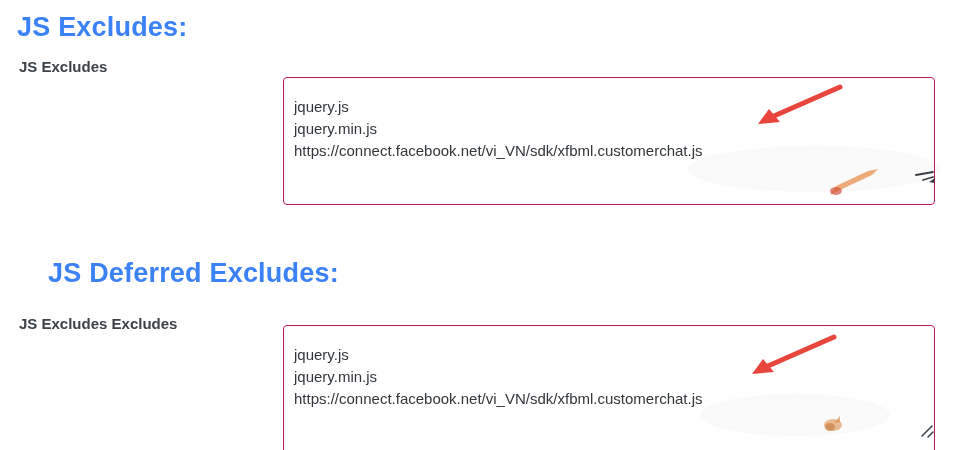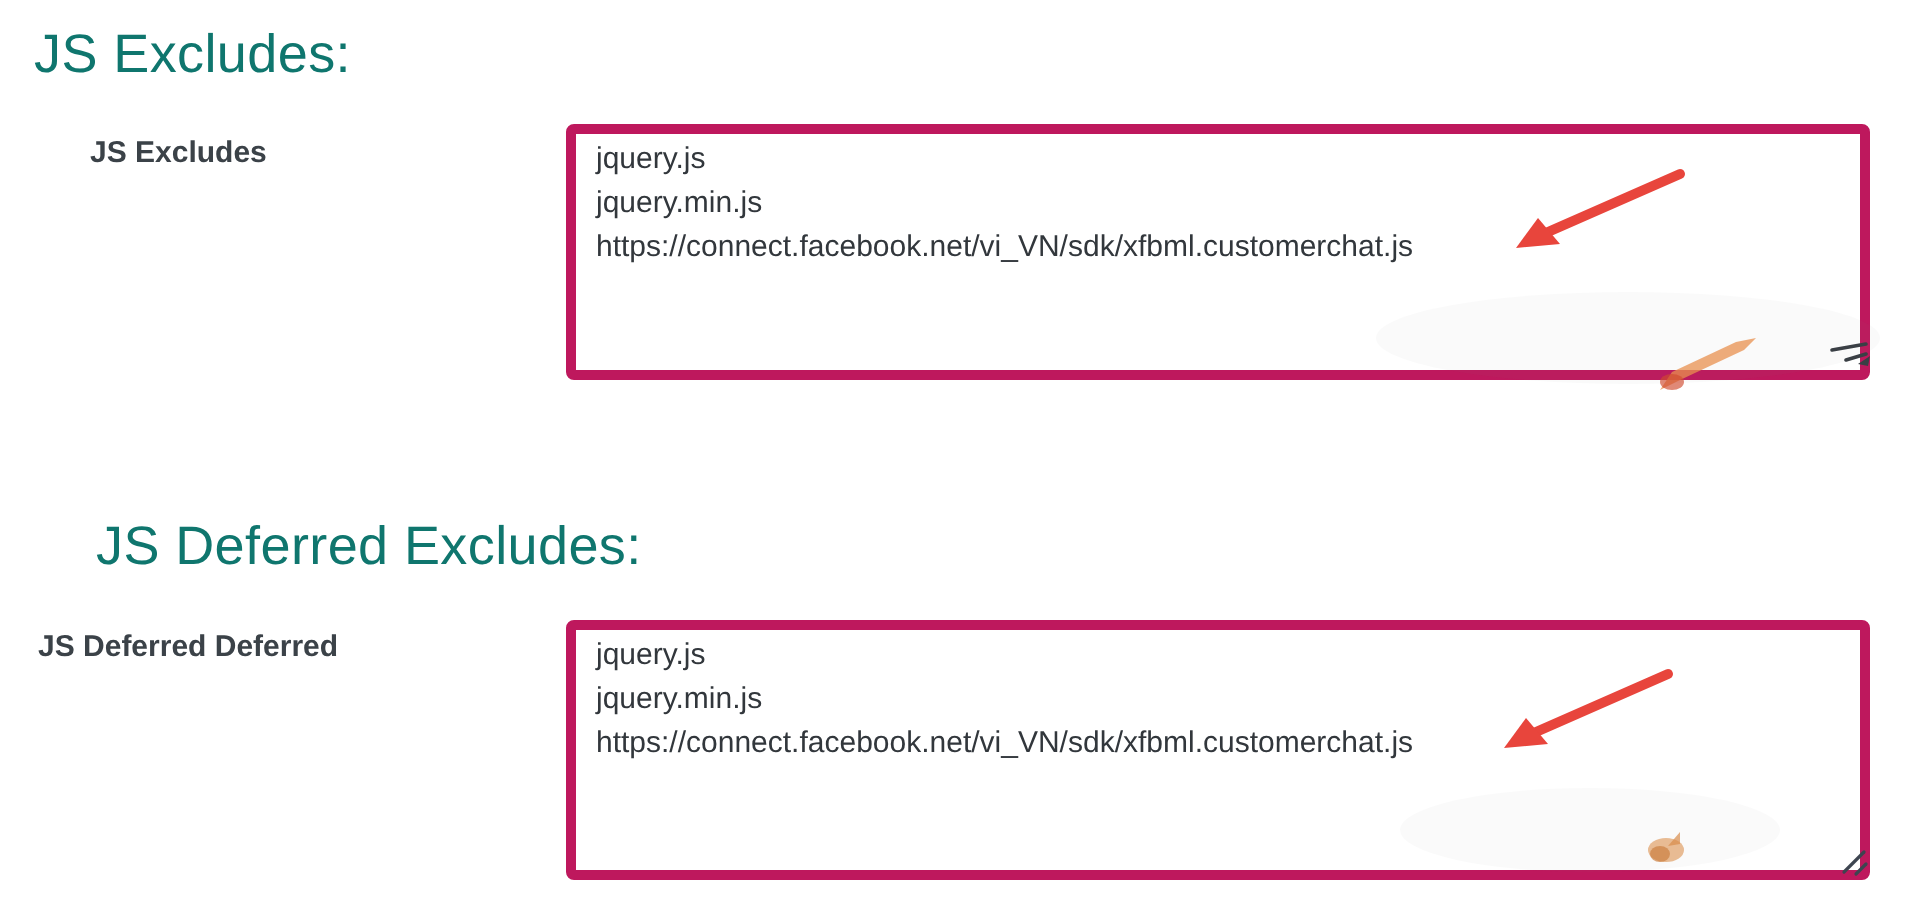--- a/index.html
+++ b/index.html
@@ -12,56 +12,57 @@
     height: 450px;
     background: #ffffff;
     font-family: "Liberation Sans", sans-serif;
     overflow: hidden;
   }
   .section-heading {
     position: absolute;
     left: 17px;
     margin: 0;
     font-size: 27px;
-    font-weight: 400;
-    color: #0f766e;
+    font-weight: 700;
+    color: #3b82f6;
     line-height: 32px;
     letter-spacing: 0.2px;
   }
   #heading-js-excludes { top: 11px; }
   #heading-js-deferred-excludes { top: 257px; margin-left: 31px; }
 
   .field-label {
     position: absolute;
     left: 19px;
     font-size: 15px;
     font-weight: 700;
     color: #3b4248;
     line-height: 18px;
   }
-  #label-js-excludes { top: 68px; margin-left: 26px; }
+  #label-js-excludes { top: 58px; }
   #label-js-deferred-excludes { top: 315px; }
 
   .field-textarea {
     position: absolute;
     left: 283px;
     width: 652px;
     box-sizing: border-box;
-    border: 5px solid #be185d;
+    border: 1px solid #be185d;
     border-radius: 4px;
     background: #ffffff;
-    padding: 2px 10px;
+    padding: 18px 10px;
     font-family: "Liberation Sans", sans-serif;
     font-size: 15px;
     line-height: 22px;
     color: #32373c;
     resize: none;
     outline: none;
     overflow: hidden;
     white-space: pre;
+    margin-top: 15px;
   }
   #textarea-js-excludes { top: 62px; height: 128px; }
   #textarea-js-deferred-excludes { top: 310px; height: 130px; }
 
   .annotation-arrow {
     position: absolute;
     width: 92px;
     height: 46px;
     pointer-events: none;
   }
@@ -115,21 +116,21 @@
 </svg>
 
 <svg class="resize-grip" id="grip-1" viewBox="0 0 22 15">
   <line x1="2" y1="6" x2="19" y2="3" stroke="#3a3f45" stroke-width="1.8" stroke-linecap="round"></line>
   <line x1="9" y1="11" x2="19" y2="8" stroke="#3a3f45" stroke-width="1.8" stroke-linecap="round"></line>
   <polygon points="15,13 21,9 20,14" fill="#3a3f45"></polygon>
 </svg>
 
 <h2 class="section-heading" id="heading-js-deferred-excludes">JS Deferred Excludes:</h2>
 
-<label class="field-label" id="label-js-deferred-excludes">JS Deferred Deferred</label>
+<label class="field-label" id="label-js-deferred-excludes">JS Excludes Excludes</label>
 
 <textarea class="field-textarea" id="textarea-js-deferred-excludes" spellcheck="false" style="">jquery.js
 jquery.min.js
 https://connect.facebook.net/vi_VN/sdk/xfbml.customerchat.js</textarea>
 
 <div class="smudge-watermark" id="watermark-2"></div>
 
 <svg class="annotation-arrow" id="arrow-2" viewBox="0 0 92 46">
   <line x1="88" y1="7" x2="22" y2="36" stroke="#e8453c" stroke-width="5" stroke-linecap="round"></line>
   <polygon points="6,44 17,29 28,42" fill="#e8453c"></polygon>

